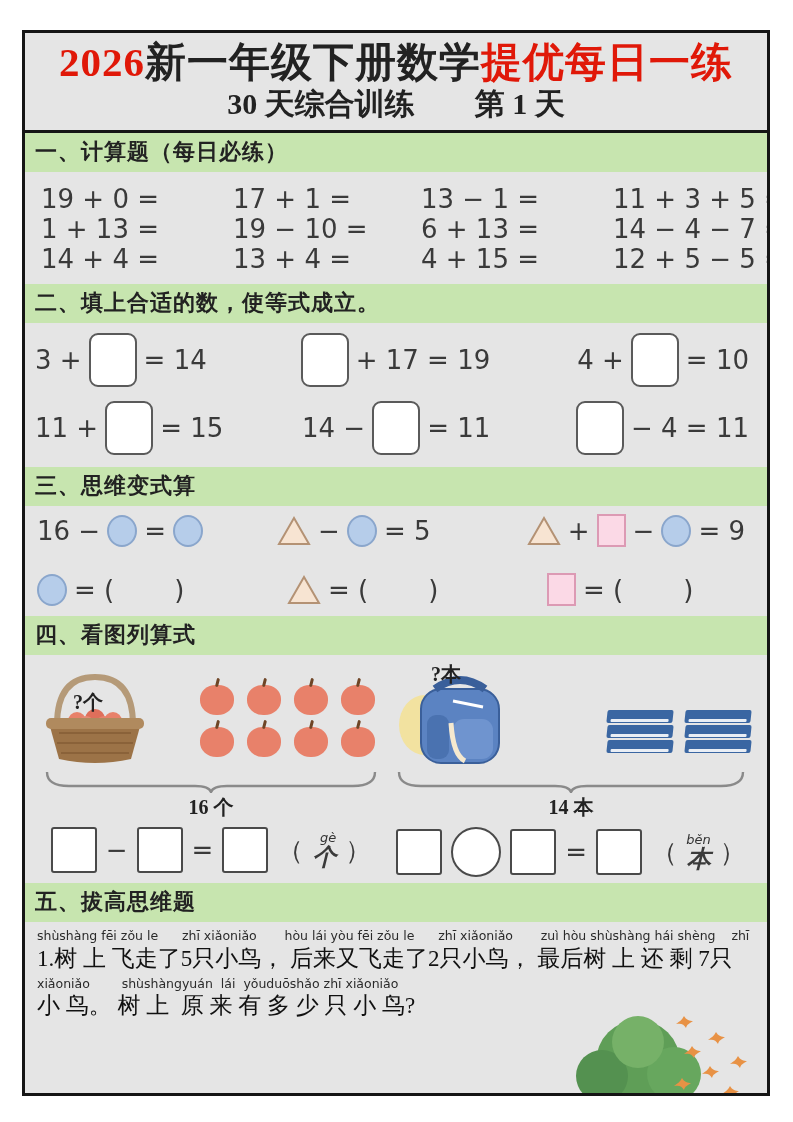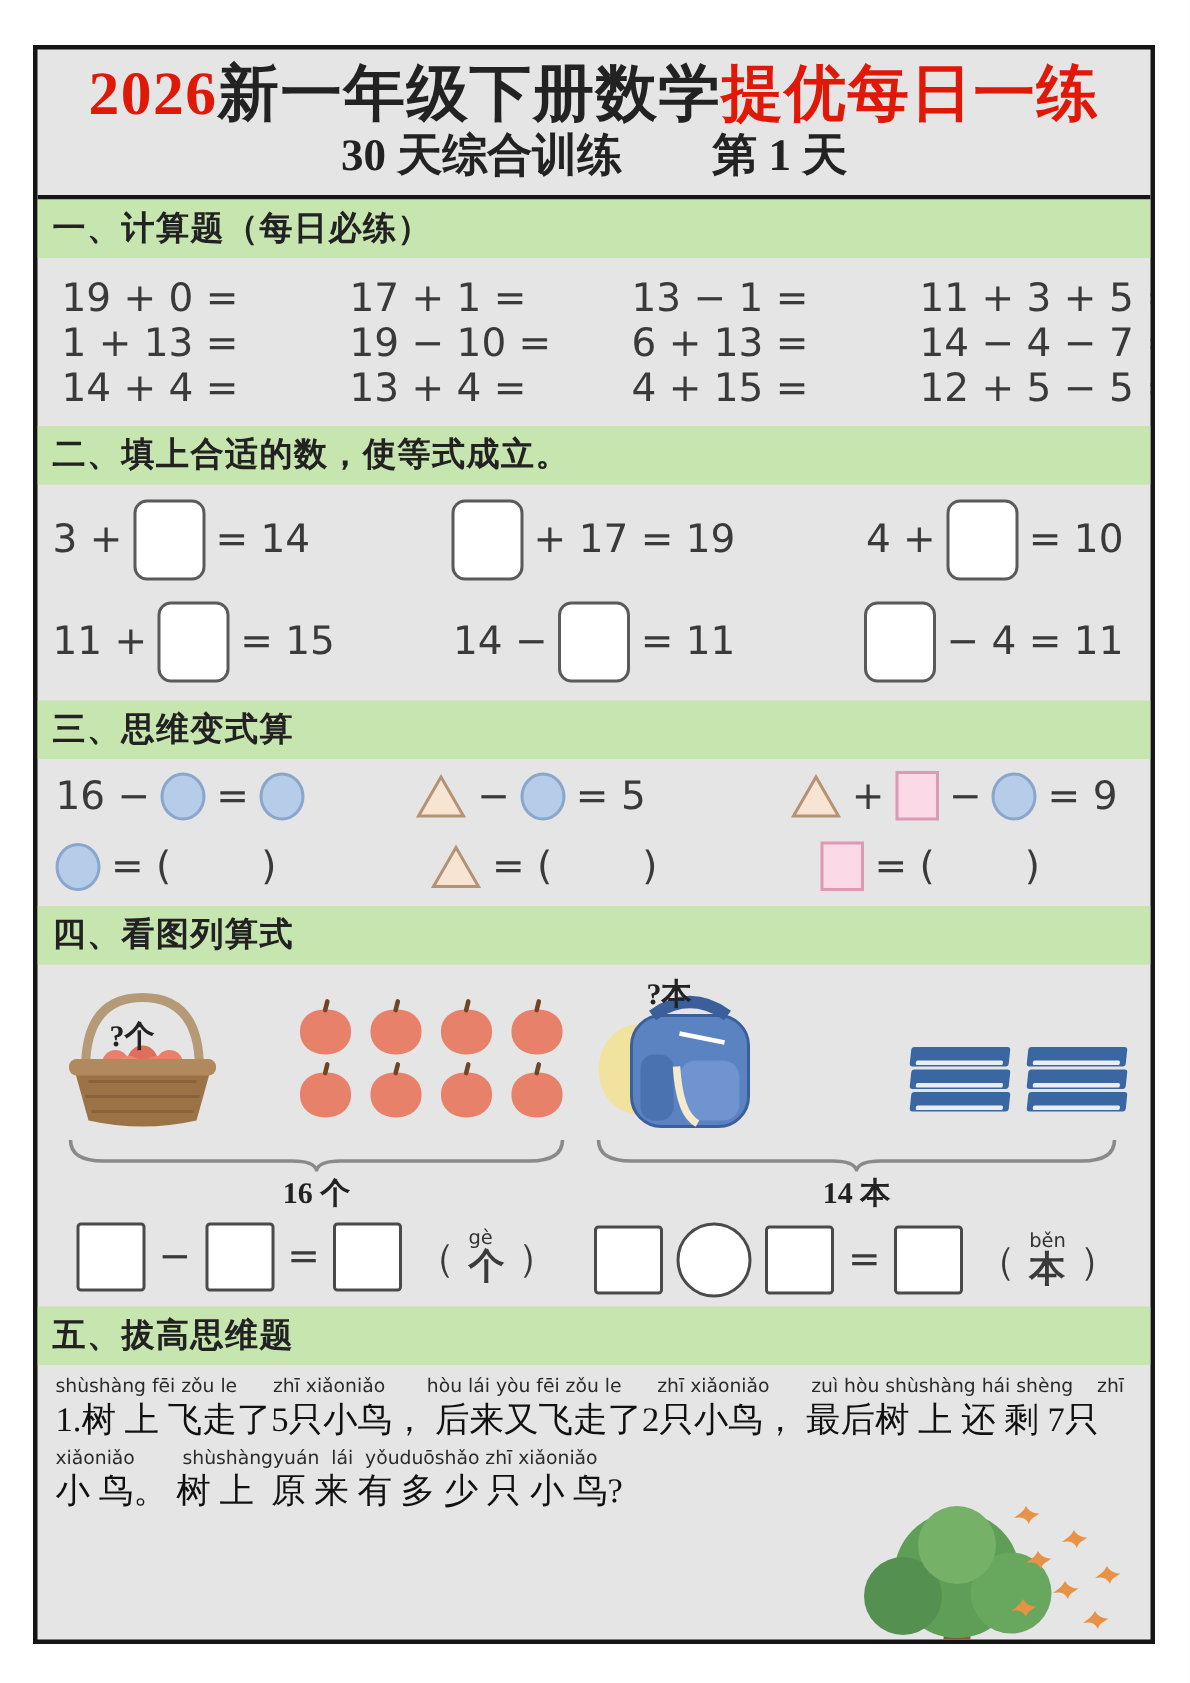--- a/index.html
+++ b/index.html
@@ -19,21 +19,21 @@
   .calc-grid{display:grid;grid-template-columns:192px 188px 192px auto;padding:12px 8px 10px 16px;font-size:26px;color:#3a3a3a;}
   .calc-item{white-space:pre;}
 
   
   .fill-body{padding:10px 18px 12px 10px;display:flex;flex-direction:column;gap:14px;}
   .fill-row{display:flex;justify-content:space-between;align-items:center;}
   .fill-item{display:inline-flex;align-items:center;gap:7px;font-size:26px;color:#3a3a3a;white-space:pre;}
   .blank{width:44px;height:50px;border:2px solid #5a5a5a;border-radius:9px;background:#fff;flex:0 0 auto;}
 
   
-  .shape-body{padding:8px 22px 10px 12px;display:flex;flex-direction:column;gap:14px;}
+  .shape-body{padding:8px 22px 10px 12px;display:flex;flex-direction:column;gap:26px;}
   .shape-row{display:flex;align-items:center;}
   .shape-item{display:inline-flex;align-items:center;gap:7px;font-size:26px;color:#3a3a3a;white-space:pre;}
   .r1-a{width:250px;}.r1-b{width:260px;}
   .r2-a{width:250px;}.r2-b{width:260px;}
   .shape-circle{width:30px;height:32px;border-radius:50%;background:#b6cdea;border:2px solid #8aa6cc;box-sizing:border-box;flex:0 0 auto;}
   .shape-square{width:29px;height:33px;background:#fbd9e6;border:2px solid #dc9ab4;box-sizing:border-box;flex:0 0 auto;}
   .shape-tri{flex:0 0 auto;display:inline-block;}
   .ans-gap{display:inline-block;width:46px;}
 
   
@@ -52,21 +52,21 @@
   .pack-wrap .q-label{top:-2px;left:44px;}
   .books{display:flex;gap:12px;margin:0 4px 14px 0;}
   .stack{display:flex;flex-direction:column-reverse;}
   .book{width:66px;height:13px;background:#3a66a2;border-radius:2px;margin-top:2px;position:relative;transform:skewX(-6deg);}
   .book::after{content:"";position:absolute;left:4px;right:4px;bottom:1px;height:3px;background:#e9eef5;border-radius:1px;}
   .brace{margin-top:2px;}
   .total{font-family:"Liberation Serif","DejaVu Serif",serif;font-weight:bold;font-size:20px;margin:1px 0 6px;}
   .eq-row{display:flex;align-items:center;gap:9px;font-size:26px;color:#3a3a3a;}
   .eq-box{width:42px;height:42px;border:2px solid #4a4a4a;border-radius:3px;background:#fff;flex:0 0 auto;}
   .op-circle{width:46px;height:46px;border:2px solid #4a4a4a;border-radius:50%;background:#fff;flex:0 0 auto;}
-  .unit-stack{display:inline-flex;flex-direction:column;align-items:flex-start;line-height:1;}
+  .unit-stack{display:inline-flex;flex-direction:column;align-items:flex-end;line-height:1;font-style:italic;}
   .unit-pinyin{font-size:13px;color:#333;margin-bottom:1px;}
   .unit-char{font-family:"Liberation Serif","DejaVu Serif",serif;font-size:24px;font-weight:bold;}
   .paren{font-size:26px;font-family:"Liberation Serif","DejaVu Serif",serif;}
 
   
   .s5-body{position:relative;padding:6px 10px 4px 12px;}
   .pinyin{font-size:12.5px;color:#2a2a2a;white-space:pre;line-height:1.25;}
   .prob-text{font-family:"Liberation Serif","DejaVu Serif",serif;font-size:23px;color:#111;white-space:pre;line-height:1.3;margin-bottom:2px;}
   .tree-wrap{position:absolute;right:14px;top:92px;width:215px;height:150px;}
 </style>

